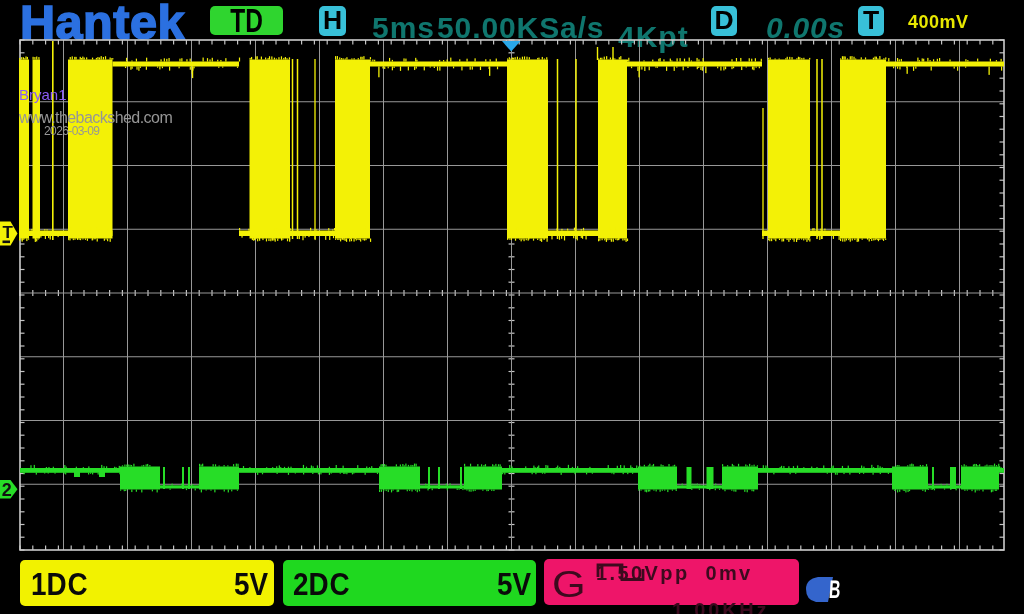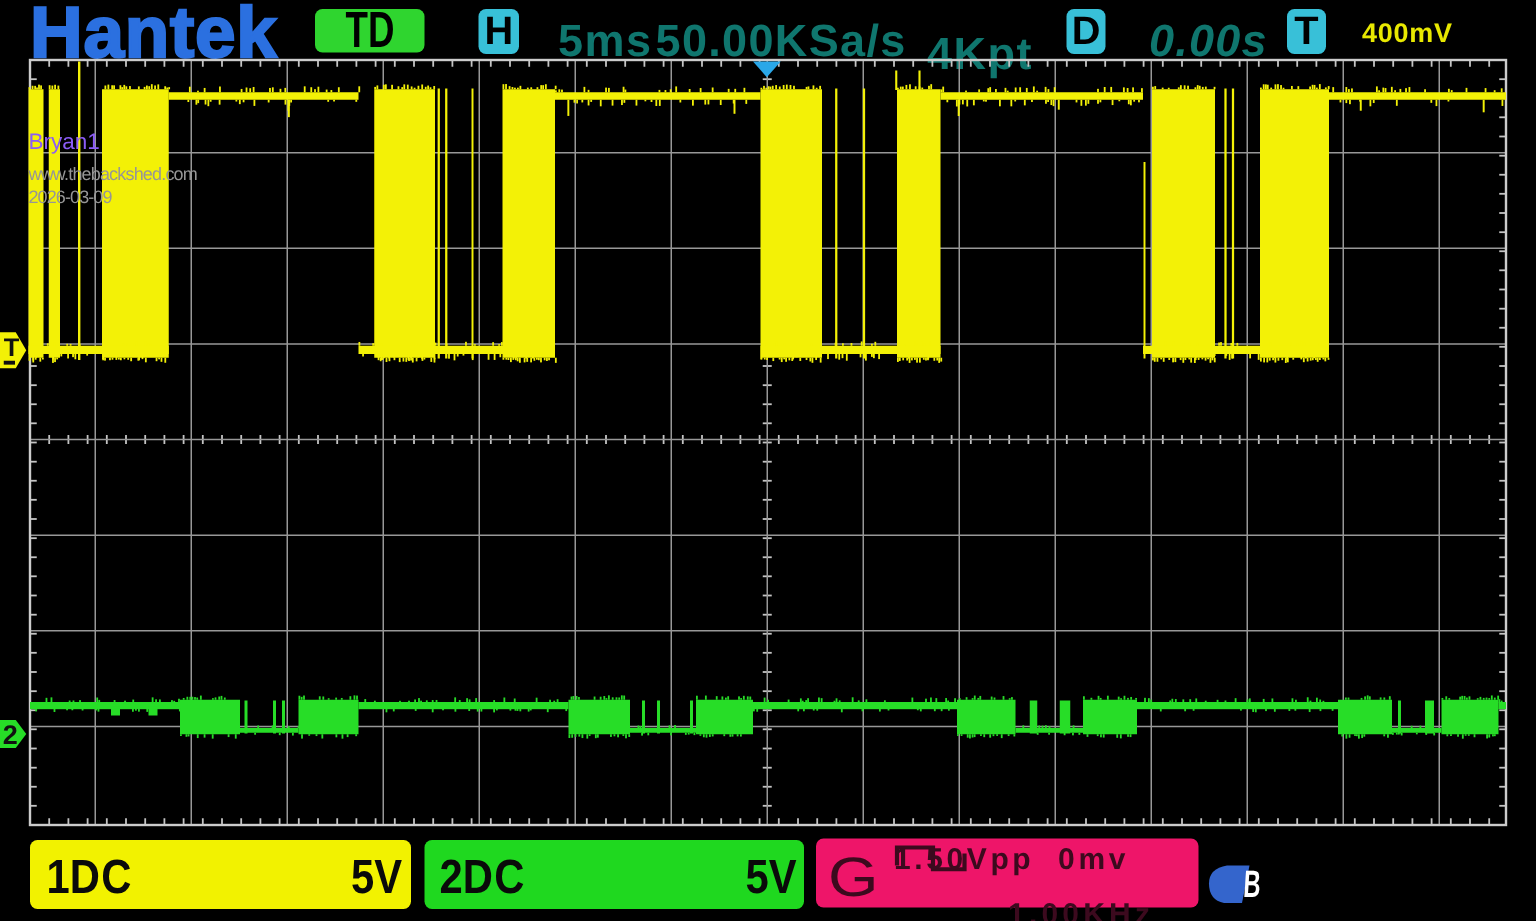--- a/index.html
+++ b/index.html
@@ -1391,22 +1391,22 @@
     </g>
     <polygon points="0,221.5 10.5,221.5 17.5,233.5 10.5,245.5 0,245.5" fill="#f3f106"></polygon>
     <text x="2.5" y="237.5" font-family="Liberation Sans, sans-serif" font-size="17" font-weight="bold" fill="#111">T</text>
     <rect x="2.5" y="240.5" width="7.5" height="2.6" fill="#111"></rect>
     <polygon points="0,480 10.5,480 17.5,489.3 10.5,498.6 0,498.6" fill="#27dd27"></polygon>
     <text x="1.8" y="496" font-family="Liberation Sans, sans-serif" font-size="18" font-weight="bold" fill="#111">2</text>
     <polygon points="502,41 520.5,41 511.2,51.5" fill="#2aa7e8"></polygon>
   </svg>
 
 <div class="abs" style="left:19px;top:86px;color:#8b5cf6;font-size:15px;">Bryan1</div>
-<div class="abs" style="left:19px;top:109px;color:#969696;font-size:12px;letter-spacing:-0.55px;">www.thebackshed.com</div>
-<div class="abs" style="left:19px;top:124px;color:#969696;font-size:12px;letter-spacing:-0.6px;">2026-03-09</div>
+<div class="abs" style="left:19px;top:109px;color:#969696;font-size:16px;letter-spacing:-0.55px;">www.thebackshed.com</div>
+<div class="abs" style="left:19px;top:124px;color:#969696;font-size:12px;letter-spacing:-0.6px;padding-left:25px;">2026-03-09</div>
 
 <div class="abs" style="left:20px;top:560px;width:254px;height:46px;border-radius:5px;background:#f2f200;"></div>
 <div class="bbt" style="left:31px;top:566px;">1<span style="letter-spacing:1px;">DC</span></div>
 <div class="bbt" style="left:234px;top:566px;">5V</div>
 <div class="abs" style="left:283px;top:560px;width:253px;height:46px;border-radius:5px;background:#1fd81f;"></div>
 <div class="bbt" style="left:293px;top:566px;">2<span style="letter-spacing:1px;">DC</span></div>
 <div class="bbt" style="left:497px;top:566px;">5V</div>
 <div class="abs" style="left:544px;top:559px;width:255px;height:46px;border-radius:5px;background:#ee1569;"></div>
 <div class="abs" style="left:552px;top:564px;font-size:37px;color:#3c0a1e;transform:scaleX(1.17);transform-origin:left;">G</div>
 <svg class="abs" width="60" height="22" style="left:594px;top:561px;" viewBox="0 0 60 22">

